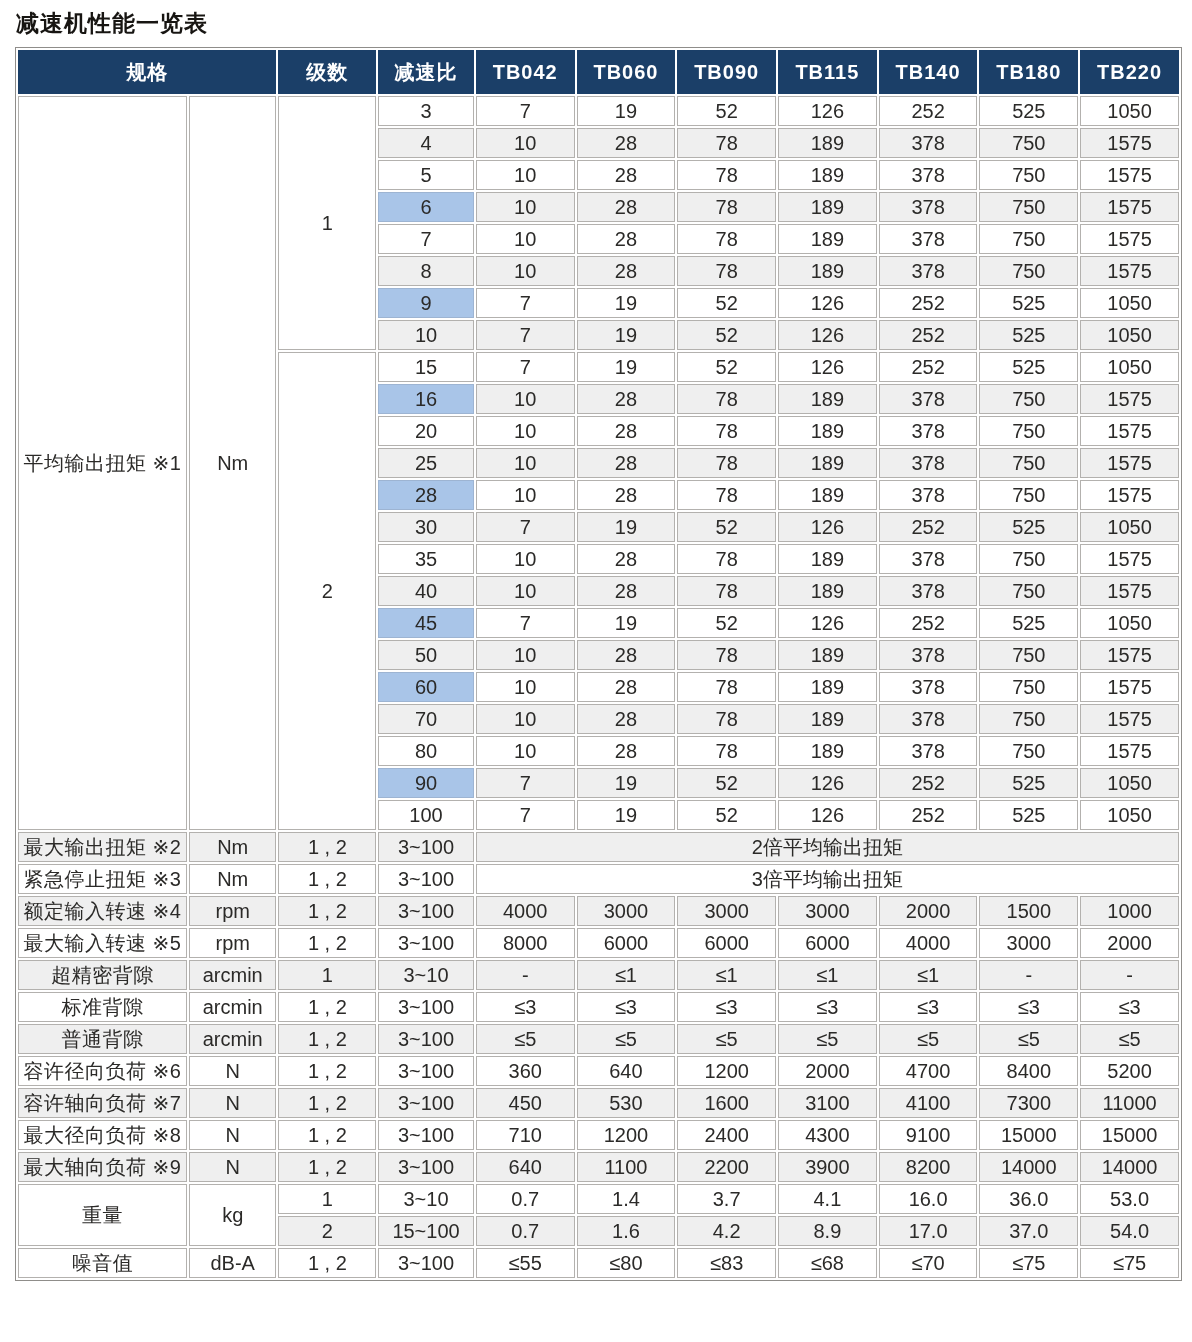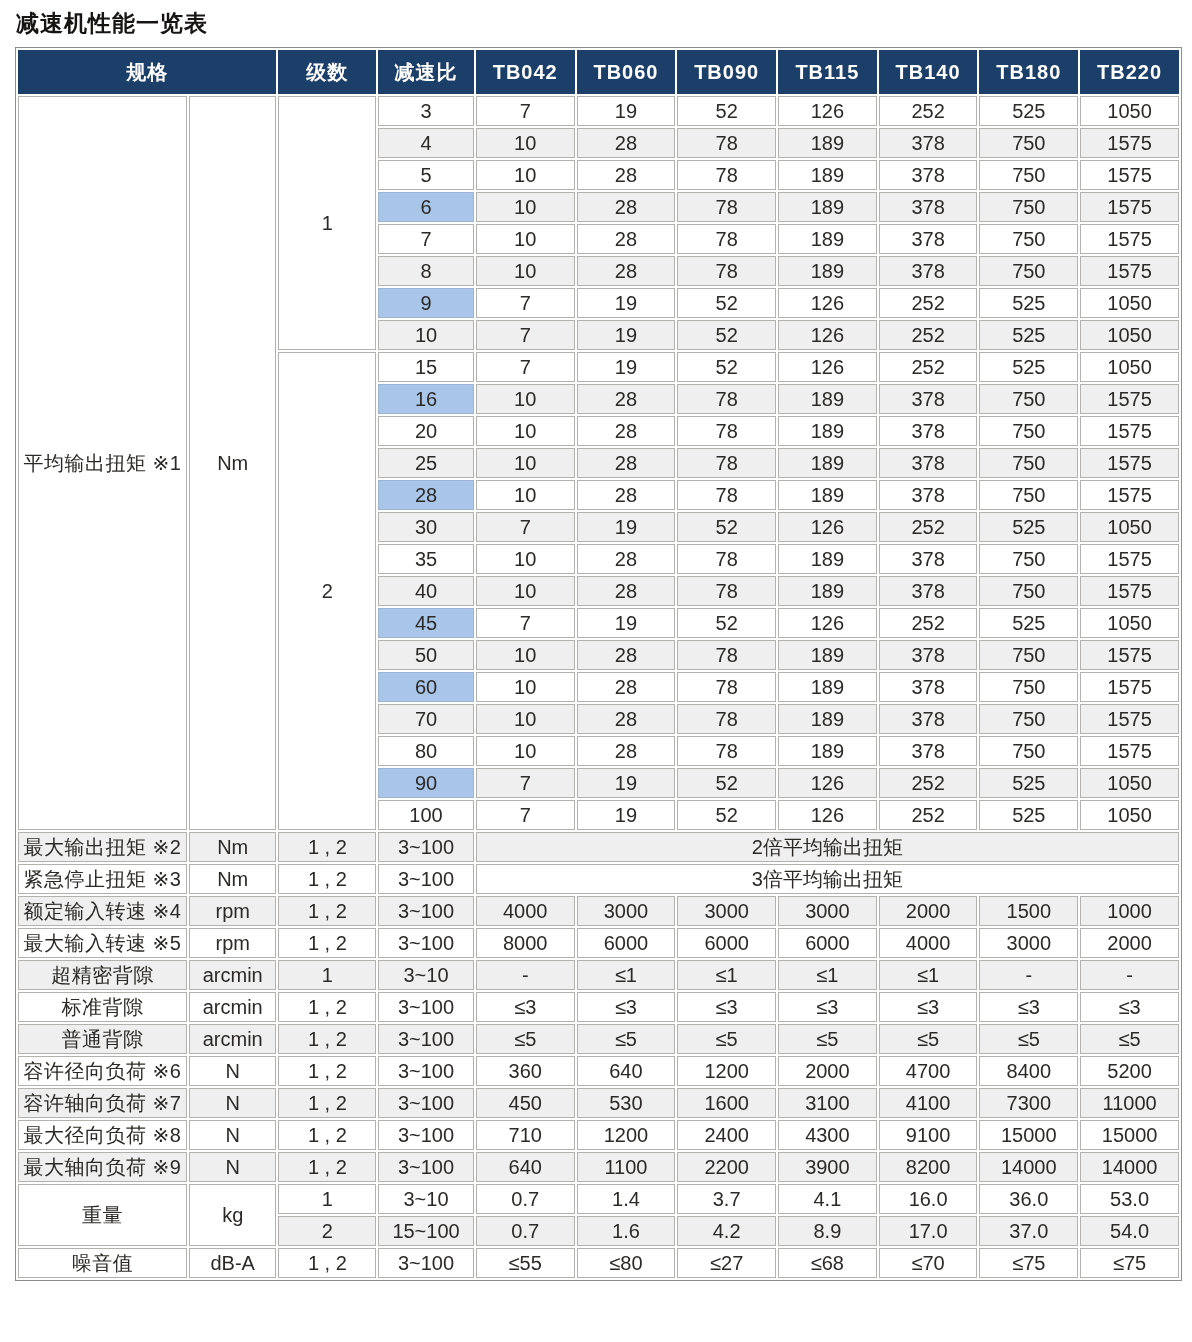--- a/index.html
+++ b/index.html
@@ -469,21 +469,21 @@
           <td class="alt">37.0</td>
           <td class="alt">54.0</td>
         </tr>
         <tr>
           <td class="lbl ">噪音值</td>
           <td>dB-A</td>
           <td>1 , 2</td>
           <td>3~100</td>
           <td>≤55</td>
           <td>≤80</td>
-          <td>≤27</td>
+          <td>≤83</td>
           <td>≤68</td>
           <td>≤70</td>
           <td>≤75</td>
           <td>≤75</td>
         </tr>
       </tbody>
   </table>
 </div>
 
 </body></html>

